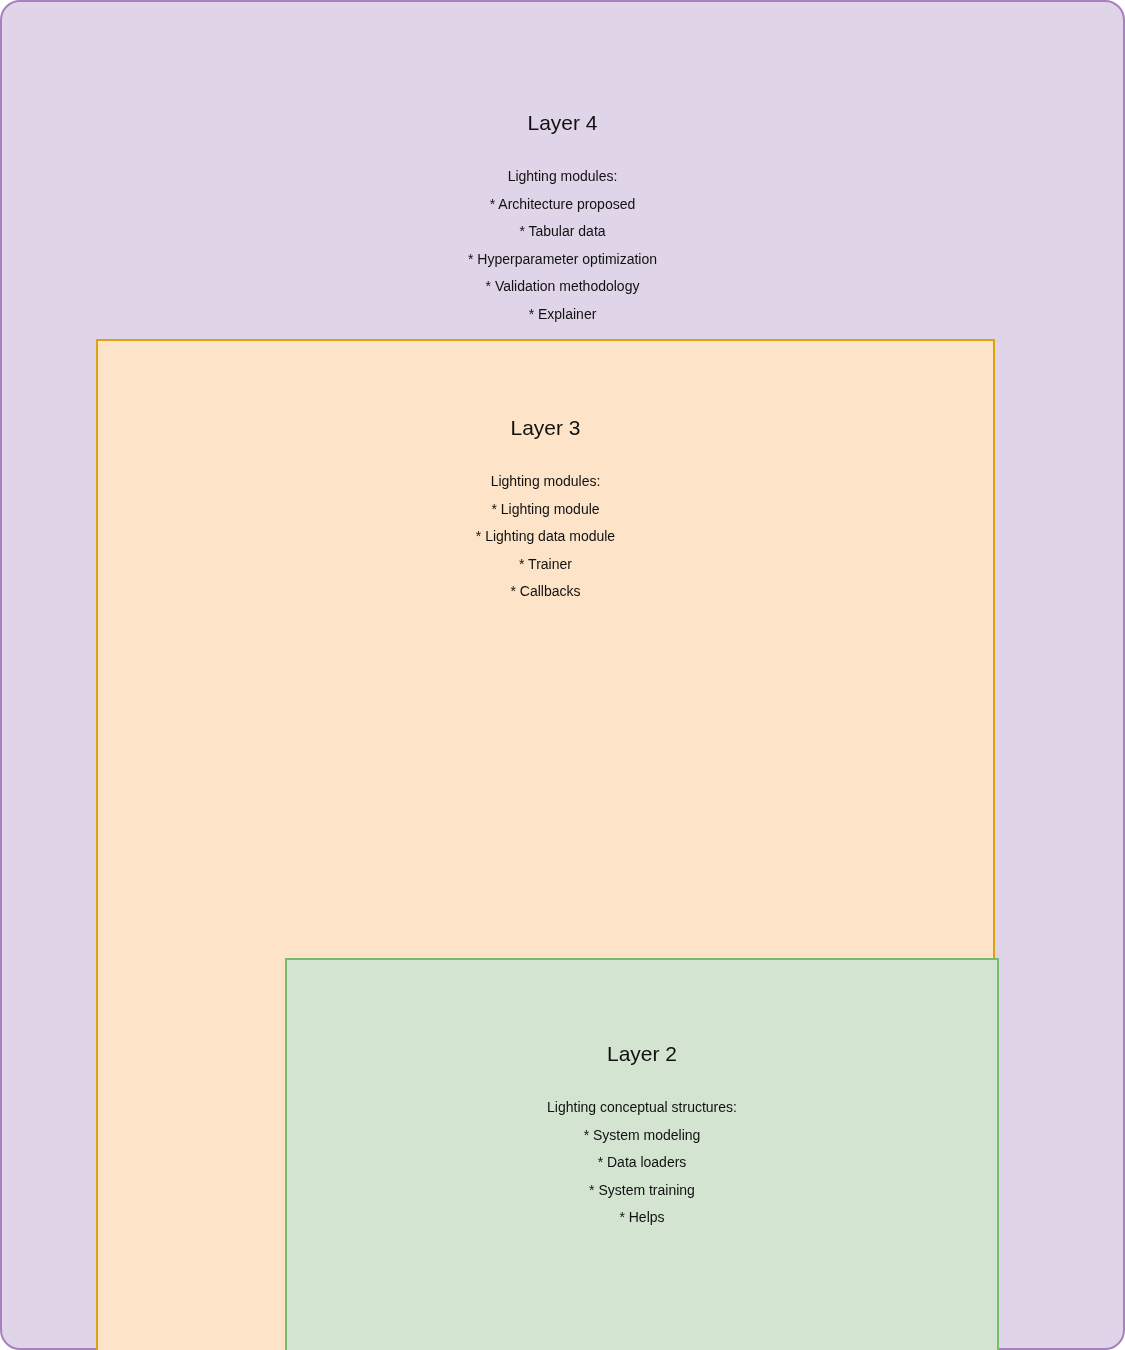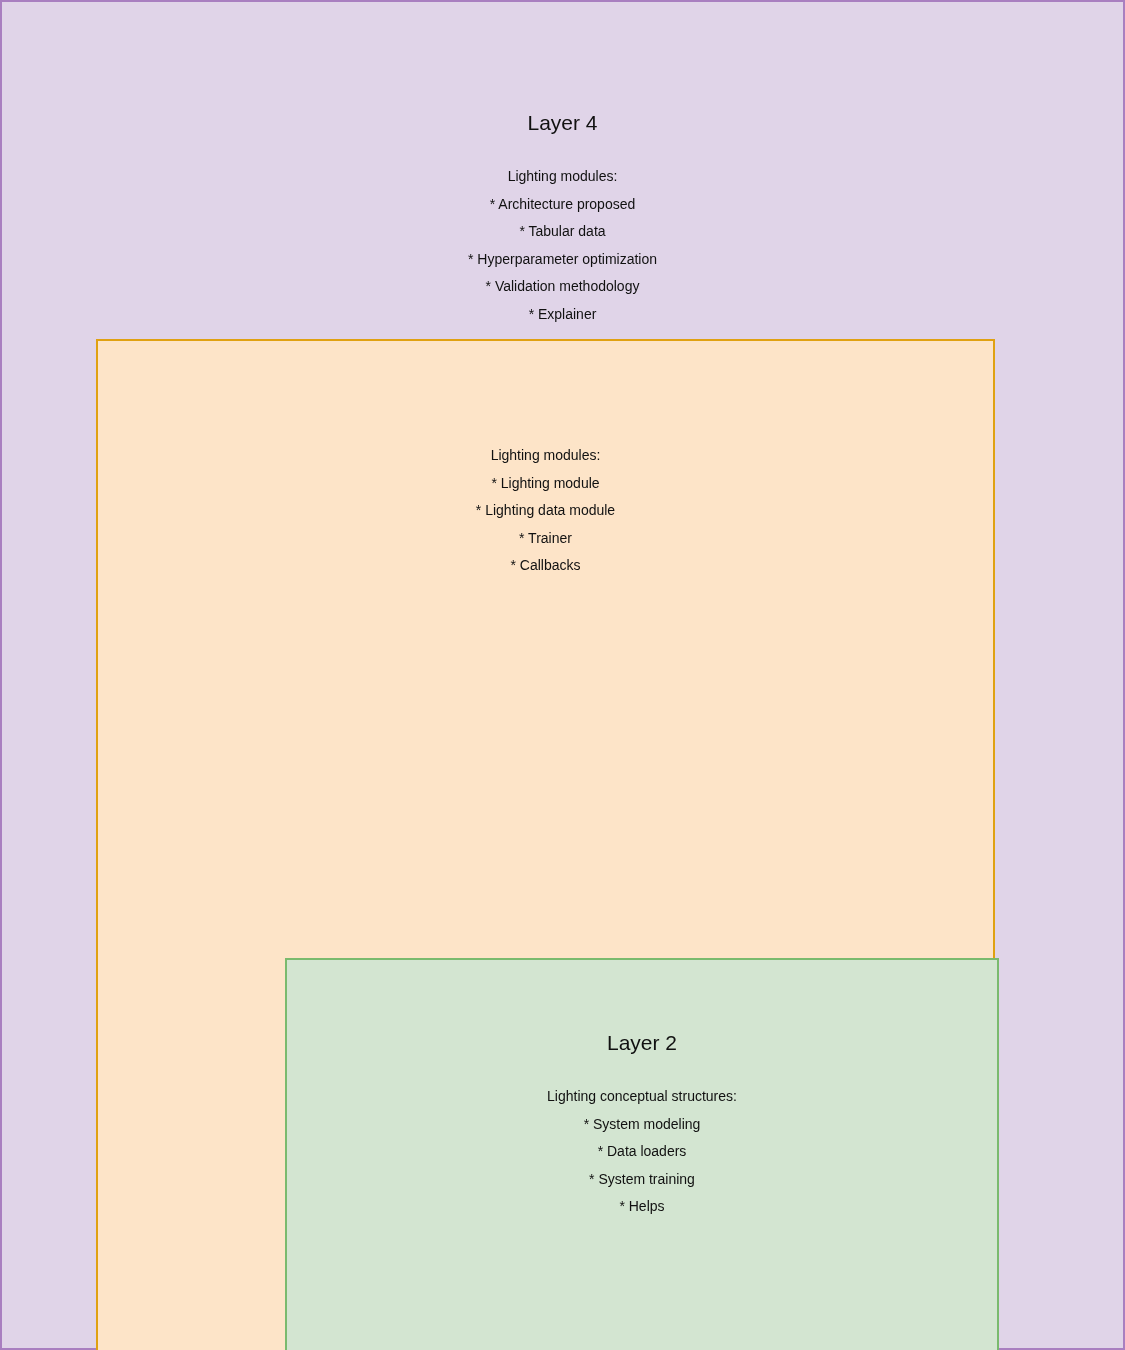--- a/index.html
+++ b/index.html
@@ -31,20 +31,21 @@
   }
 
   
   #layer-4 {
     left: 0px;
     top: 0px;
     width: 1125px;
     height: 1350px;
     background: #e0d4e8;
     border-color: #a97fc0;
+    border-radius: 20px;
   }
 
   
   #layer-3 {
     left: 94px;
     top: 337px;
     width: 899px;
     height: 1013px;
     background: #fde4c8;
     border-color: #e0a111;
@@ -68,21 +69,21 @@
 
   .layer-body {
     font-size: 14px;
     line-height: 27.5px;
     white-space: pre-line;
   }
 
   
   #layer-4 .text-block { position: absolute; left: 0; right: 0; top: 108px; }
   #layer-3 .text-block { position: absolute; left: 0; right: 0; top: 74px; }
-  #layer-2 .text-block { position: absolute; left: 0; right: 0; top: 70px; }
+  #layer-2 .text-block { position: absolute; left: 0; right: 0; top: 81px; }
 
   .gap { height: 27px; }
 </style>
 </head>
 <body>
 
 <div id="canvas">
 
   <div class="layer-box" id="layer-4">
     <div class="text-block">
@@ -91,20 +92,21 @@
       <div class="layer-body">Lighting modules:
 * Architecture proposed
 * Tabular data
 * Hyperparameter optimization
 * Validation methodology
 * Explainer</div>
     </div>
 
     <div class="layer-box" id="layer-3">
       <div class="text-block">
+        <div class="layer-title">Layer 3</div>
         <div class="gap"></div>
         <div class="layer-body">Lighting modules:
 * Lighting module
 * Lighting data module
 * Trainer
 * Callbacks</div>
       </div>
 
       <div class="layer-box" id="layer-2">
         <div class="text-block">

